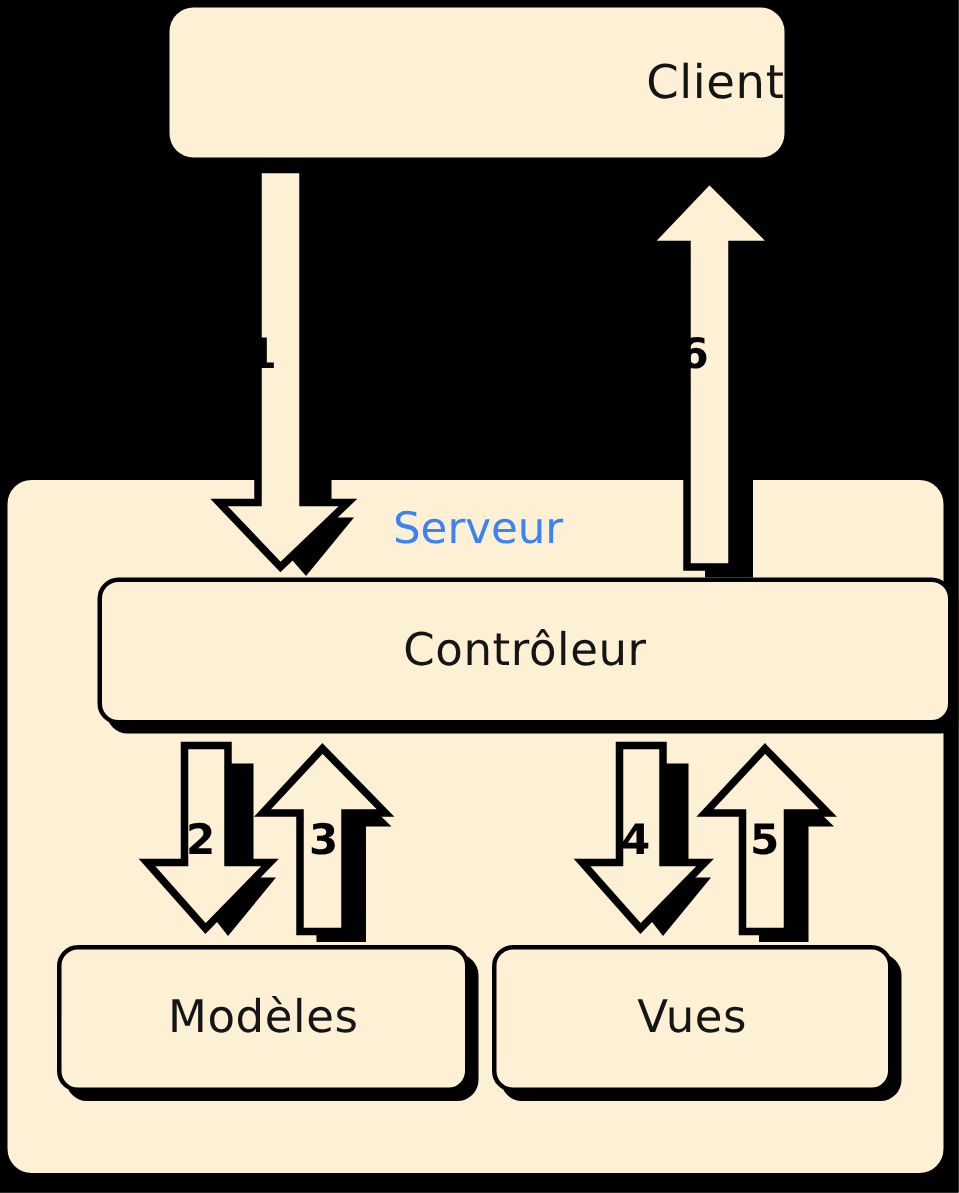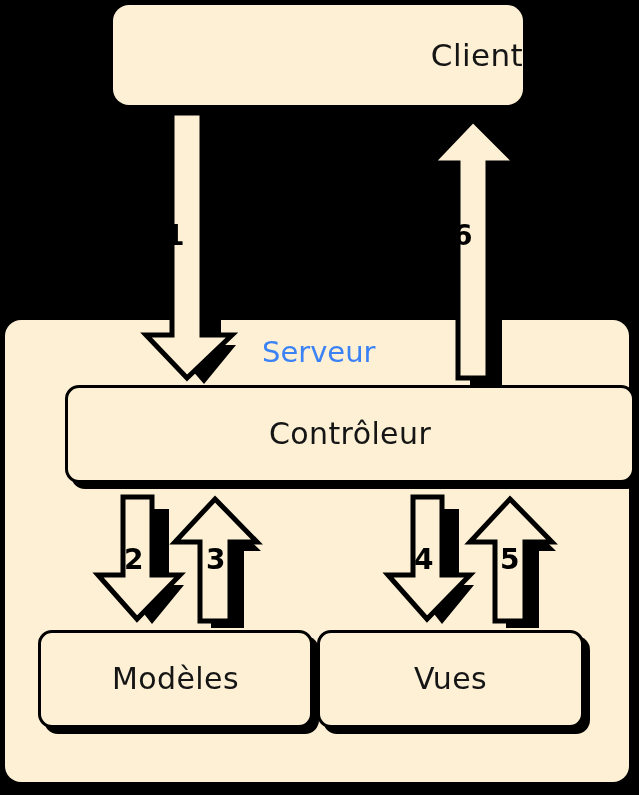--- a/index.html
+++ b/index.html
@@ -83,21 +83,21 @@
     margin-left: 32px;
   }
   #models-box {
     left: 38px;
     top: 630px;
     width: 275px;
     height: 98px;
     box-shadow: 6px 6px 0 0 #000000;
   }
   #views-box {
-    left: 317px;
+    left: 328px;
     top: 630px;
     width: 267px;
     height: 98px;
     box-shadow: 6px 6px 0 0 #000000;
   }
 
   
   .arrow {
     position: absolute;
     z-index: 8;

